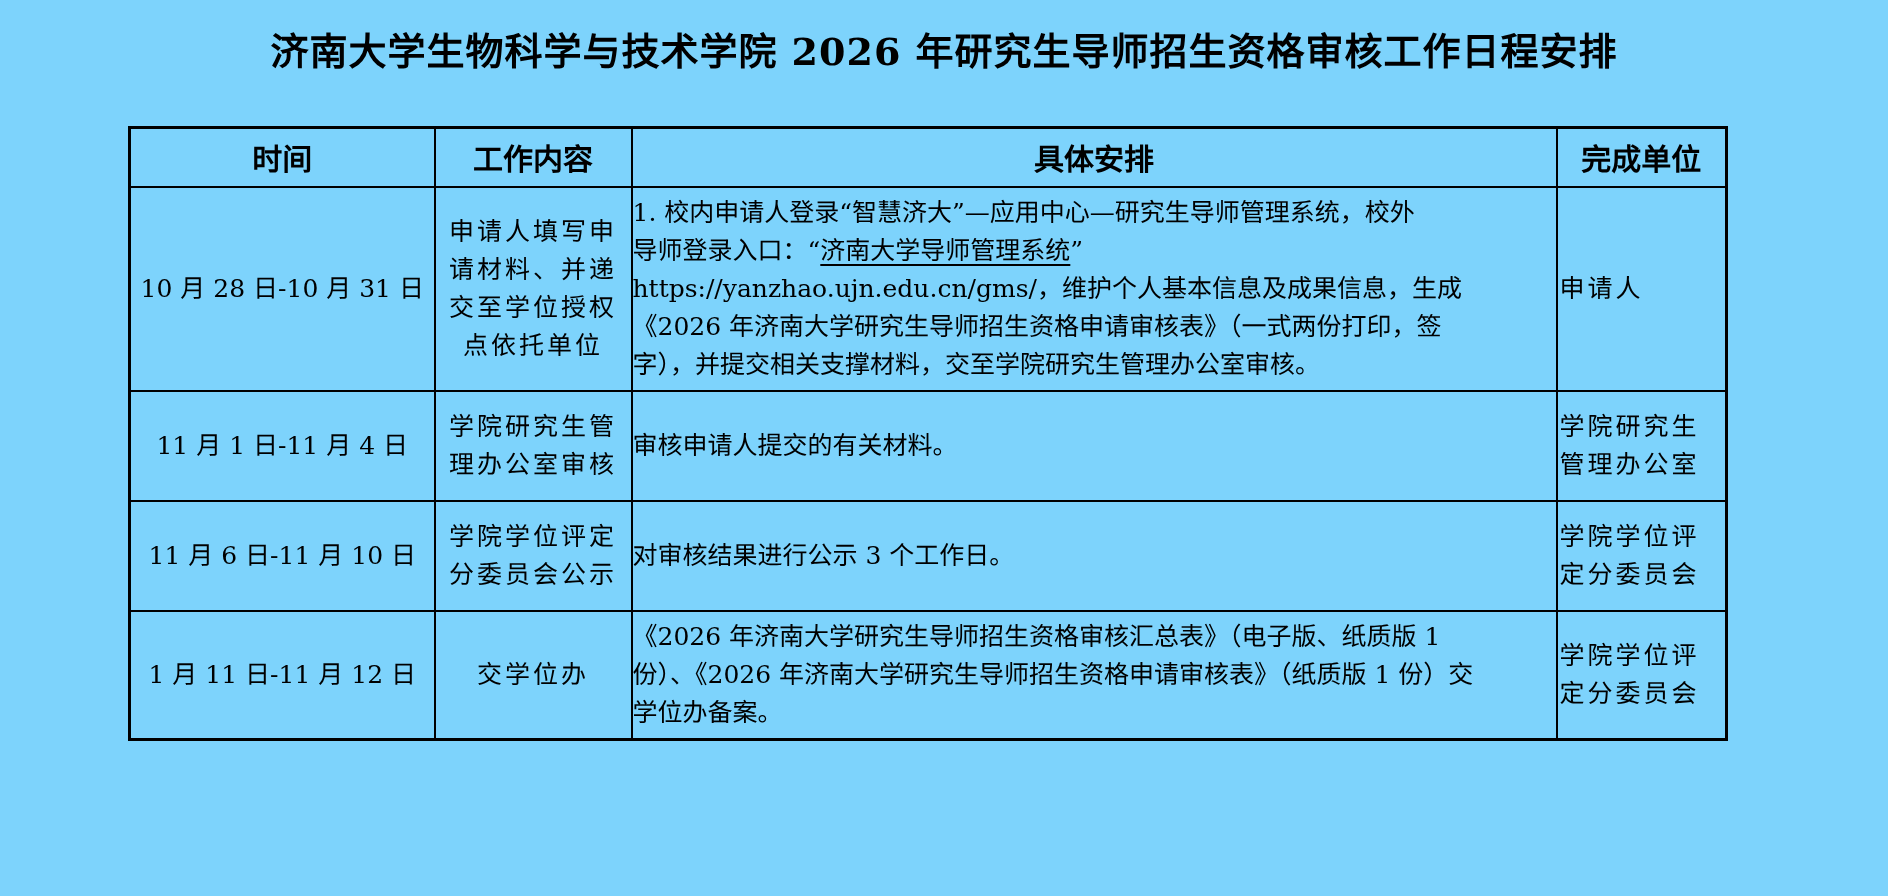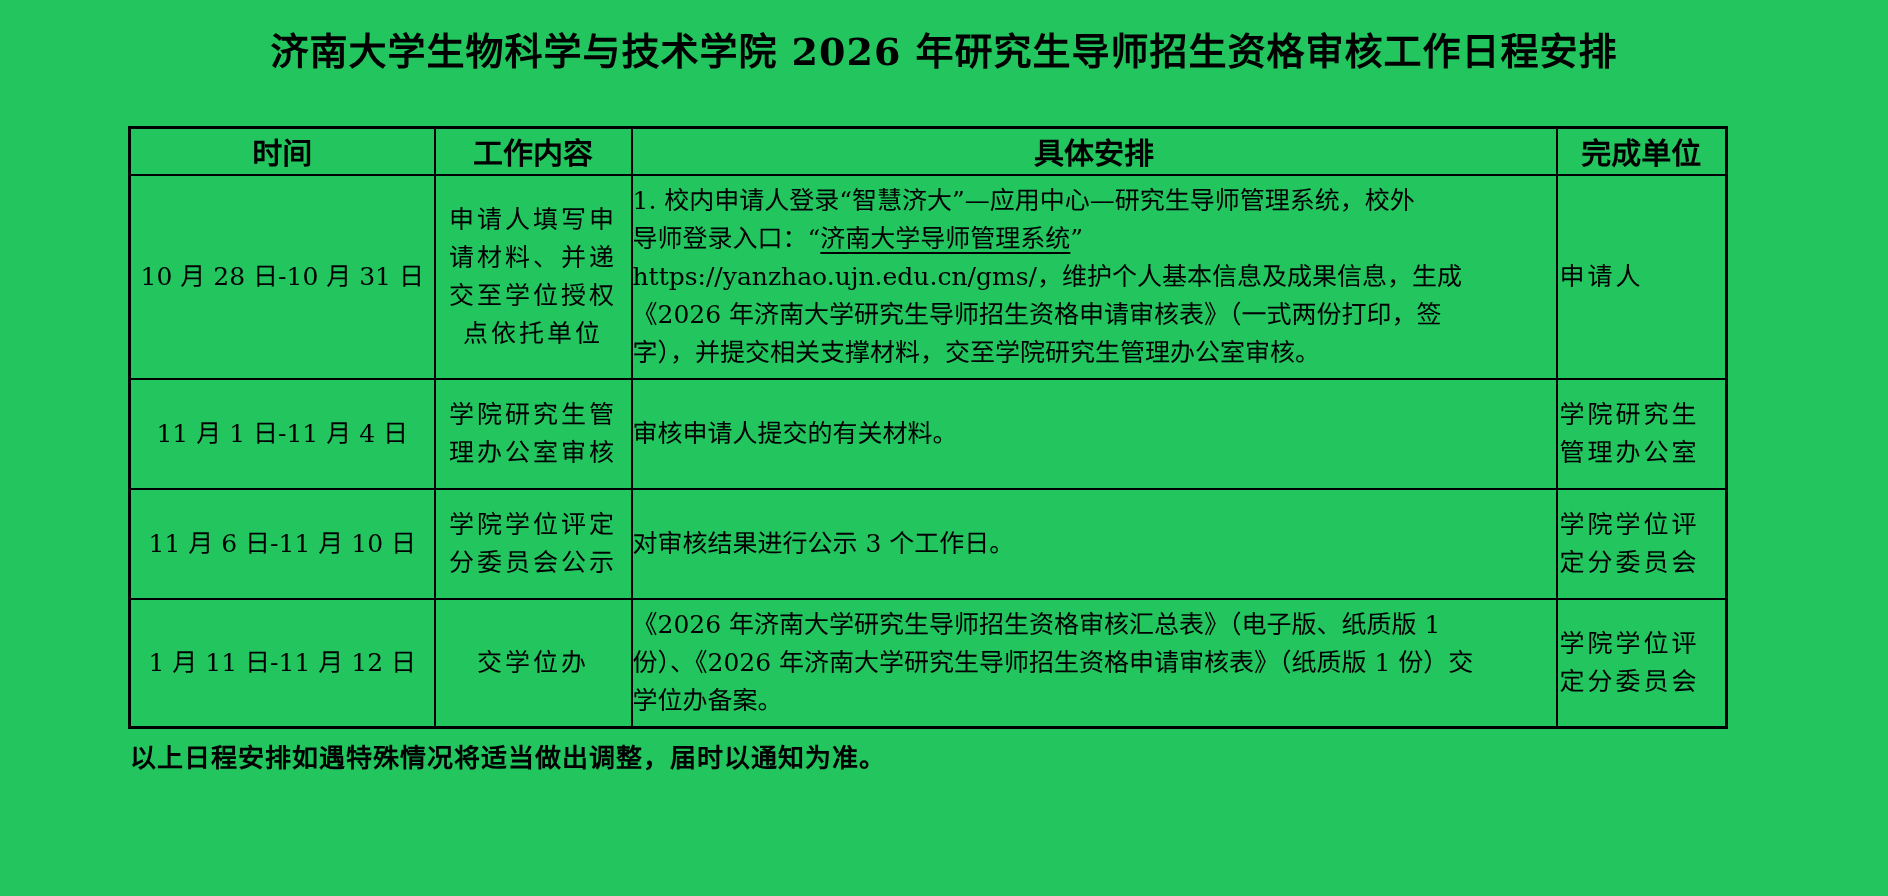--- a/index.html
+++ b/index.html
@@ -6,21 +6,21 @@
     margin: 0;
     padding: 0;
     background: #ffffff;
     color: #000000;
     font-family: "DejaVu Serif", "Liberation Serif", serif;
   }
   .page {
     position: relative;
     width: 1888px;
     height: 896px;
-    background: #22c55e;
+    background: #7dd3fc;
     overflow: hidden;
   }
   .title {
     margin: 28px 40px 0 40px;
     text-align: center;
     font-size: 38px;
     font-weight: bold;
     letter-spacing: 1px;
     line-height: 1.25;
   }
@@ -34,21 +34,21 @@
   table.schedule th,
   table.schedule td {
     border: 2px solid #000;
     vertical-align: middle;
     box-sizing: border-box;
   }
   th.hcell {
     font-size: 30px;
     font-weight: bold;
     text-align: center;
-    height: 48px;
+    height: 60px;
     padding: 0 4px;
   }
   td {
     font-size: 25px;
     line-height: 38px;
   }
   .cell-time {
     text-align: center;
     padding: 16px 6px;
     white-space: pre-wrap;
@@ -141,15 +141,14 @@
         <td class="cell-task">交学位办</td>
         <td class="cell-detail">《2026 年济南大学研究生导师招生资格审核汇总表》（电子版、纸质版 1
 份）、《2026 年济南大学研究生导师招生资格申请审核表》（纸质版 1 份）交
 学位办备案。</td>
         <td class="cell-unit">学院学位评
 定分委员会</td>
       </tr>
     </tbody>
   </table>
 
-  <p class="footnote">以上日程安排如遇特殊情况将适当做出调整，届时以通知为准。</p>
 
 </div>
 
 </body></html>

